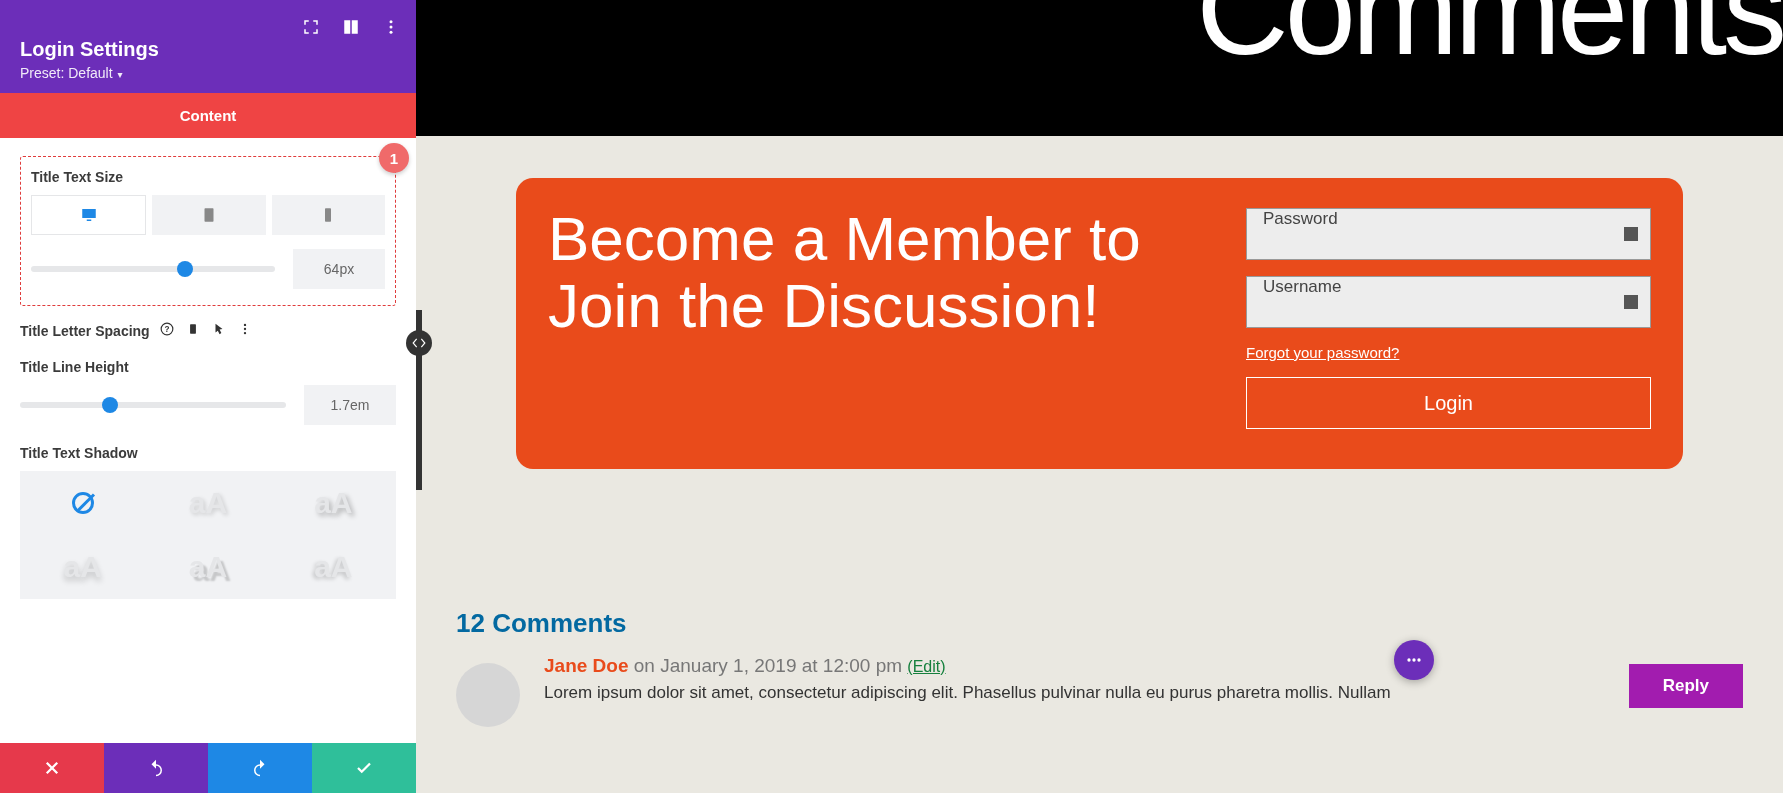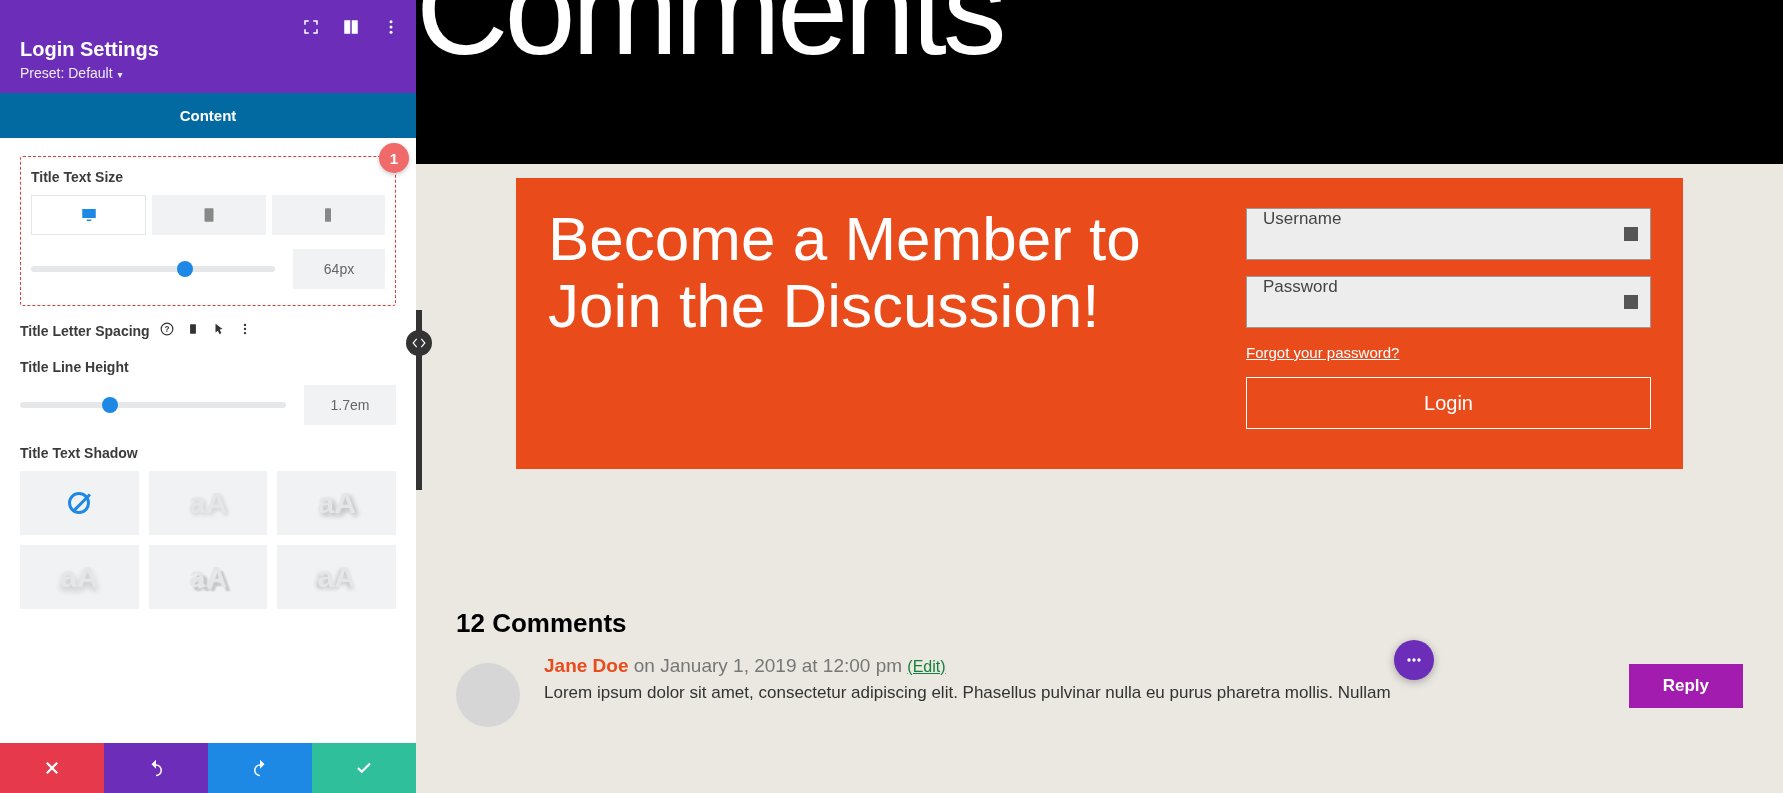--- a/index.html
+++ b/index.html
@@ -7,21 +7,21 @@
 
 
 .panel { position: absolute; left: 0; top: 0; width: 416px; height: 793px; background: #fff; display: flex; flex-direction: column; }
 .panel-header { background: #6C2EB9; color: #fff; padding: 14px 20px 12px; position: relative; }
 .panel-title { font-size: 20px; font-weight: 600; margin-top: 24px; }
 .panel-preset { font-size: 14px; opacity: .9; margin-top: 4px; cursor: pointer; }
 .panel-preset .chev { font-size: 10px; margin-left: 2px; }
 .panel-icons { position: absolute; right: 16px; top: 18px; display: flex; gap: 22px; }
 .panel-icons svg { width: 18px; height: 18px; fill: #fff; }
 
-.tabs { display: flex; background: #0369a1; flex-direction: column; }
+.tabs { display: flex; background: #ef4444; flex-direction: column; }
 .tab { flex: 1; text-align: center; padding: 14px 0; color: #fff; font-size: 15px; font-weight: 600; cursor: pointer; }
 .tab.active { background: #843CE0; }
 
 .settings-body { flex: 1; overflow: hidden; padding: 18px 20px 0; position: relative; }
 
 .highlight-box { border: 1.5px dashed #E03C3C; border-radius: 3px; padding: 12px 10px 16px; position: relative; margin-bottom: 16px; }
 .badge { position: absolute; top: -14px; right: -14px; width: 30px; height: 30px; border-radius: 50%; background: #F06A6A; color: #fff; font-weight: 700; font-size: 15px; display: flex; align-items: center; justify-content: center; box-shadow: 0 2px 4px rgba(0,0,0,.2); }
 
 .opt-label { font-size: 14px; color: #3B3B3B; font-weight: 600; margin-bottom: 10px; display: flex; align-items: center; gap: 10px; }
 .opt-label .mini-icons { display: flex; gap: 12px; }
@@ -33,21 +33,21 @@
 .device-tab svg { width: 18px; height: 18px; fill: #888; }
 .device-tab.active svg { fill: #1E88E5; }
 
 .slider-row { display: flex; align-items: center; gap: 18px; }
 .slider { position: relative; flex: 1; height: 6px; background: #E6E7E9; border-radius: 3px; }
 .slider .thumb { position: absolute; top: 50%; width: 16px; height: 16px; background: #1E88E5; border-radius: 50%; transform: translate(-50%, -50%); cursor: grab; }
 .value-box { width: 92px; height: 40px; background: #F1F2F4; display: flex; align-items: center; justify-content: center; font-size: 14px; color: #666; }
 
 .section { margin-bottom: 20px; }
 
-.shadow-grid { display: grid; grid-template-columns: repeat(3, 1fr); gap: 10px; }
+.shadow-grid { display: grid; grid-template-columns: repeat(3, 1fr); gap: 0; }
 .shadow-opt { height: 64px; background: #F1F2F4; display: flex; align-items: center; justify-content: center; cursor: pointer; }
 .shadow-opt .none-icon { width: 22px; height: 22px; border: 3px solid #1E88E5; border-radius: 50%; position: relative; }
 .shadow-opt .none-icon::after { content: ""; position: absolute; width: 3px; height: 24px; background: #1E88E5; transform: rotate(45deg); top: -4px; left: 9px; }
 .shadow-opt .aA { font-size: 30px; font-weight: 700; color: #E5E6E8; text-shadow: 2px 2px 4px rgba(0,0,0,.15); }
 .shadow-opt .aA.s2 { text-shadow: 3px 3px 5px rgba(0,0,0,.25); }
 .shadow-opt .aA.s3 { text-shadow: 0 4px 6px rgba(0,0,0,.2); }
 .shadow-opt .aA.s4 { text-shadow: 4px 4px 2px rgba(0,0,0,.18); }
 .shadow-opt .aA.s5 { text-shadow: -2px 2px 4px rgba(0,0,0,.2); }
 
 .panel-footer { display: flex; height: 50px; }
@@ -57,34 +57,34 @@
 .btn-redo { background: #1E88E5; }
 .btn-save { background: #2FBF9A; }
 .panel-footer svg { width: 18px; height: 18px; fill: #fff; }
 
 .resize-handle { position: absolute; left: 406px; top: 330px; width: 26px; height: 26px; background: #333; border-radius: 50%; display: flex; align-items: center; justify-content: center; cursor: ew-resize; z-index: 50; }
 .resize-bar { position: absolute; left: 416px; top: 310px; width: 6px; height: 180px; background: #333; z-index: 49; }
 .resize-handle svg { width: 14px; height: 14px; fill: #fff; }
 
 
 .preview { position: absolute; left: 416px; top: 0; right: 0; height: 793px; }
-.hero { background: #000; color: #fff; height: 164px; display: flex; align-items: flex-start; justify-content: flex-start; overflow: hidden; }
+.hero { background: #000; color: #fff; height: 136px; display: flex; align-items: flex-start; justify-content: flex-end; overflow: hidden; }
 .hero h1 { font-size: 128px; font-weight: 400; letter-spacing: -4px; margin-top: -64px; }
 
-.login-card { position: absolute; left: 100px; right: 100px; top: 178px; background: #E94B1B; padding: 28px 32px 40px; display: flex; gap: 52px; }
+.login-card { position: absolute; left: 100px; right: 100px; top: 178px; background: #E94B1B; padding: 28px 32px 40px; display: flex; gap: 52px; border-radius: 17px; }
 .login-left { flex: 1; color: #fff; }
 .login-title { font-size: 62px; line-height: 1.08; font-weight: 400; }
 .login-right { width: 405px; display: flex; flex-direction: column; gap: 16px; padding-top: 2px; }
 .login-input { width: 100%; height: 52px; background: #EDEDED; border: 1px solid #999; padding: 0 16px; font-size: 17px; color: #444; position: relative; }
 .login-input .pw-icon { position: absolute; right: 12px; top: 50%; transform: translateY(-50%); width: 14px; height: 14px; background: #555; }
 .forgot { color: #fff; font-size: 15px; text-decoration: underline; }
 .login-btn { width: 100%; height: 52px; border: 1.5px solid #fff; background: transparent; color: #fff; font-size: 20px; cursor: pointer; }
 
 .comments { position: absolute; left: 40px; right: 40px; top: 608px; }
-.comments-title { font-size: 26px; font-weight: 700; color: #000000; margin-bottom: 16px; }
+.comments-title { font-size: 26px; font-weight: 700; color: #0369a1; margin-bottom: 16px; }
 .comment { display: flex; gap: 24px; }
 .avatar { width: 64px; height: 64px; border-radius: 50%; background: #D6D6D6; margin-top: 8px; }
 .comment-body { flex: 1; }
 .comment-meta { font-size: 19px; margin-bottom: 6px; }
 .comment-author { color: #E94B1B; font-weight: 600; }
 .comment-date { color: #777; }
 .comment-edit { color: #15803d; font-size: 16px; text-decoration: underline; }
 .comment-text { font-size: 17px; color: #333; }
 
 .fab { position: absolute; width: 40px; height: 40px; border-radius: 50%; background: #6C2EB9; display: flex; align-items: center; justify-content: center; cursor: pointer; box-shadow: 0 2px 8px rgba(0,0,0,.3); }
@@ -245,25 +245,25 @@
   <div class="hero">
     <h1>Comments</h1>
   </div>
 
   <div class="login-card">
     <div class="login-left">
       <div class="login-title">Become a Member to Join the Discussion!</div>
     </div>
     <div class="login-right">
       <div class="login-input">
+        <span>Password</span>
+        <span class="pw-icon"></span>
+      </div>
+      <div class="login-input">
         <span>Username</span>
-        <span class="pw-icon"></span>
-      </div>
-      <div class="login-input">
-        <span>Password</span>
         <span class="pw-icon"></span>
       </div>
       <a class="forgot" href="#">Forgot your password?</a>
       <button class="login-btn">Login</button>
     </div>
   </div>
 
   <div class="comments">
     <div class="comments-title">12 Comments</div>
     <div class="comment">

